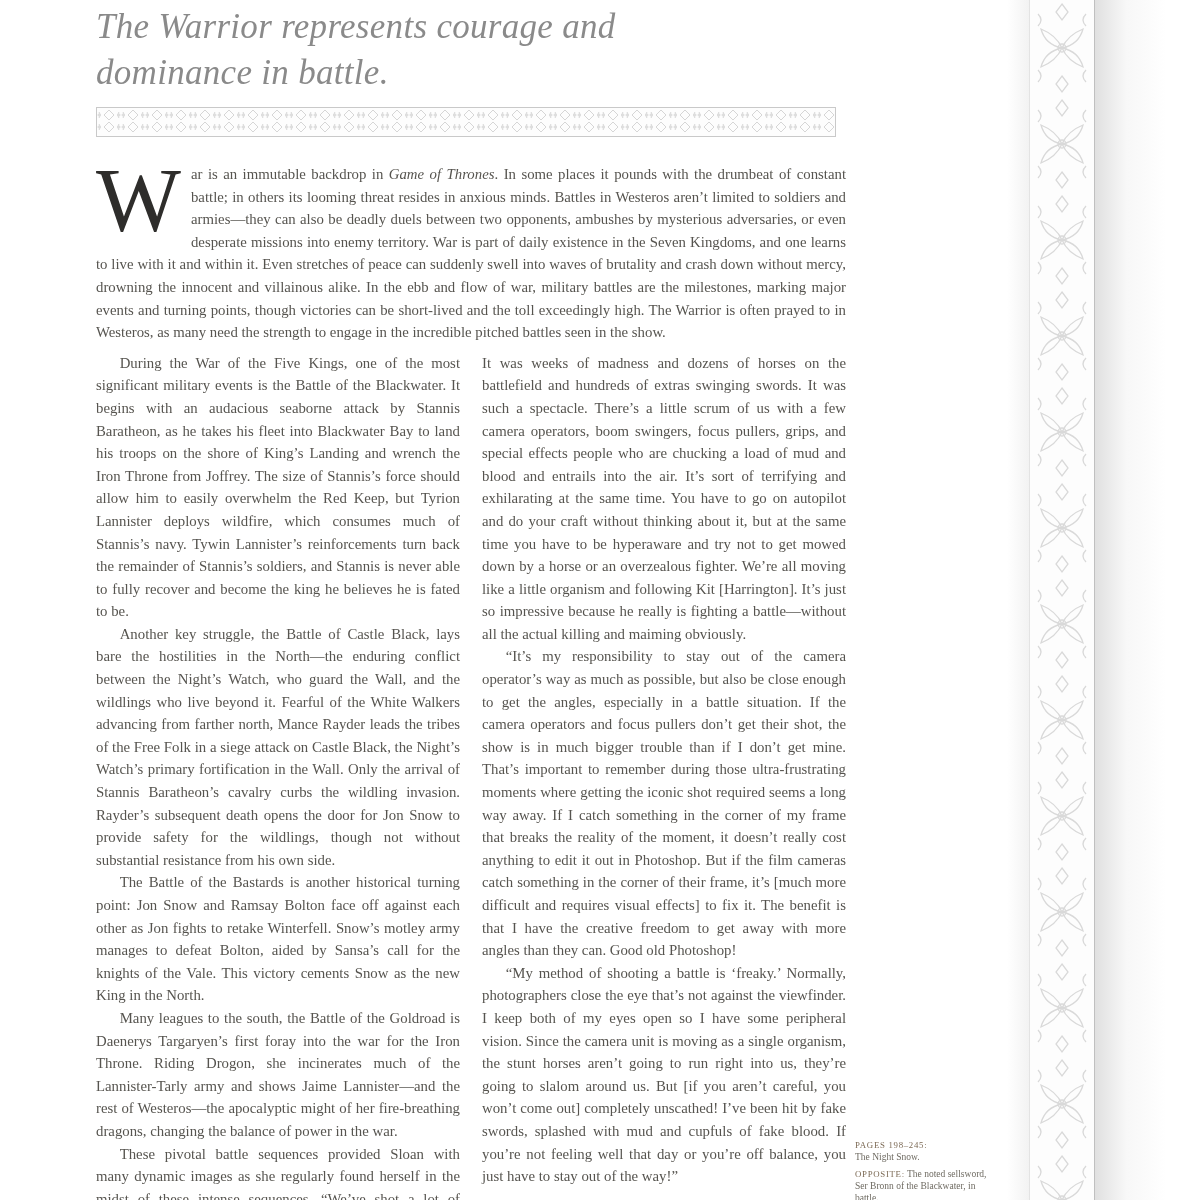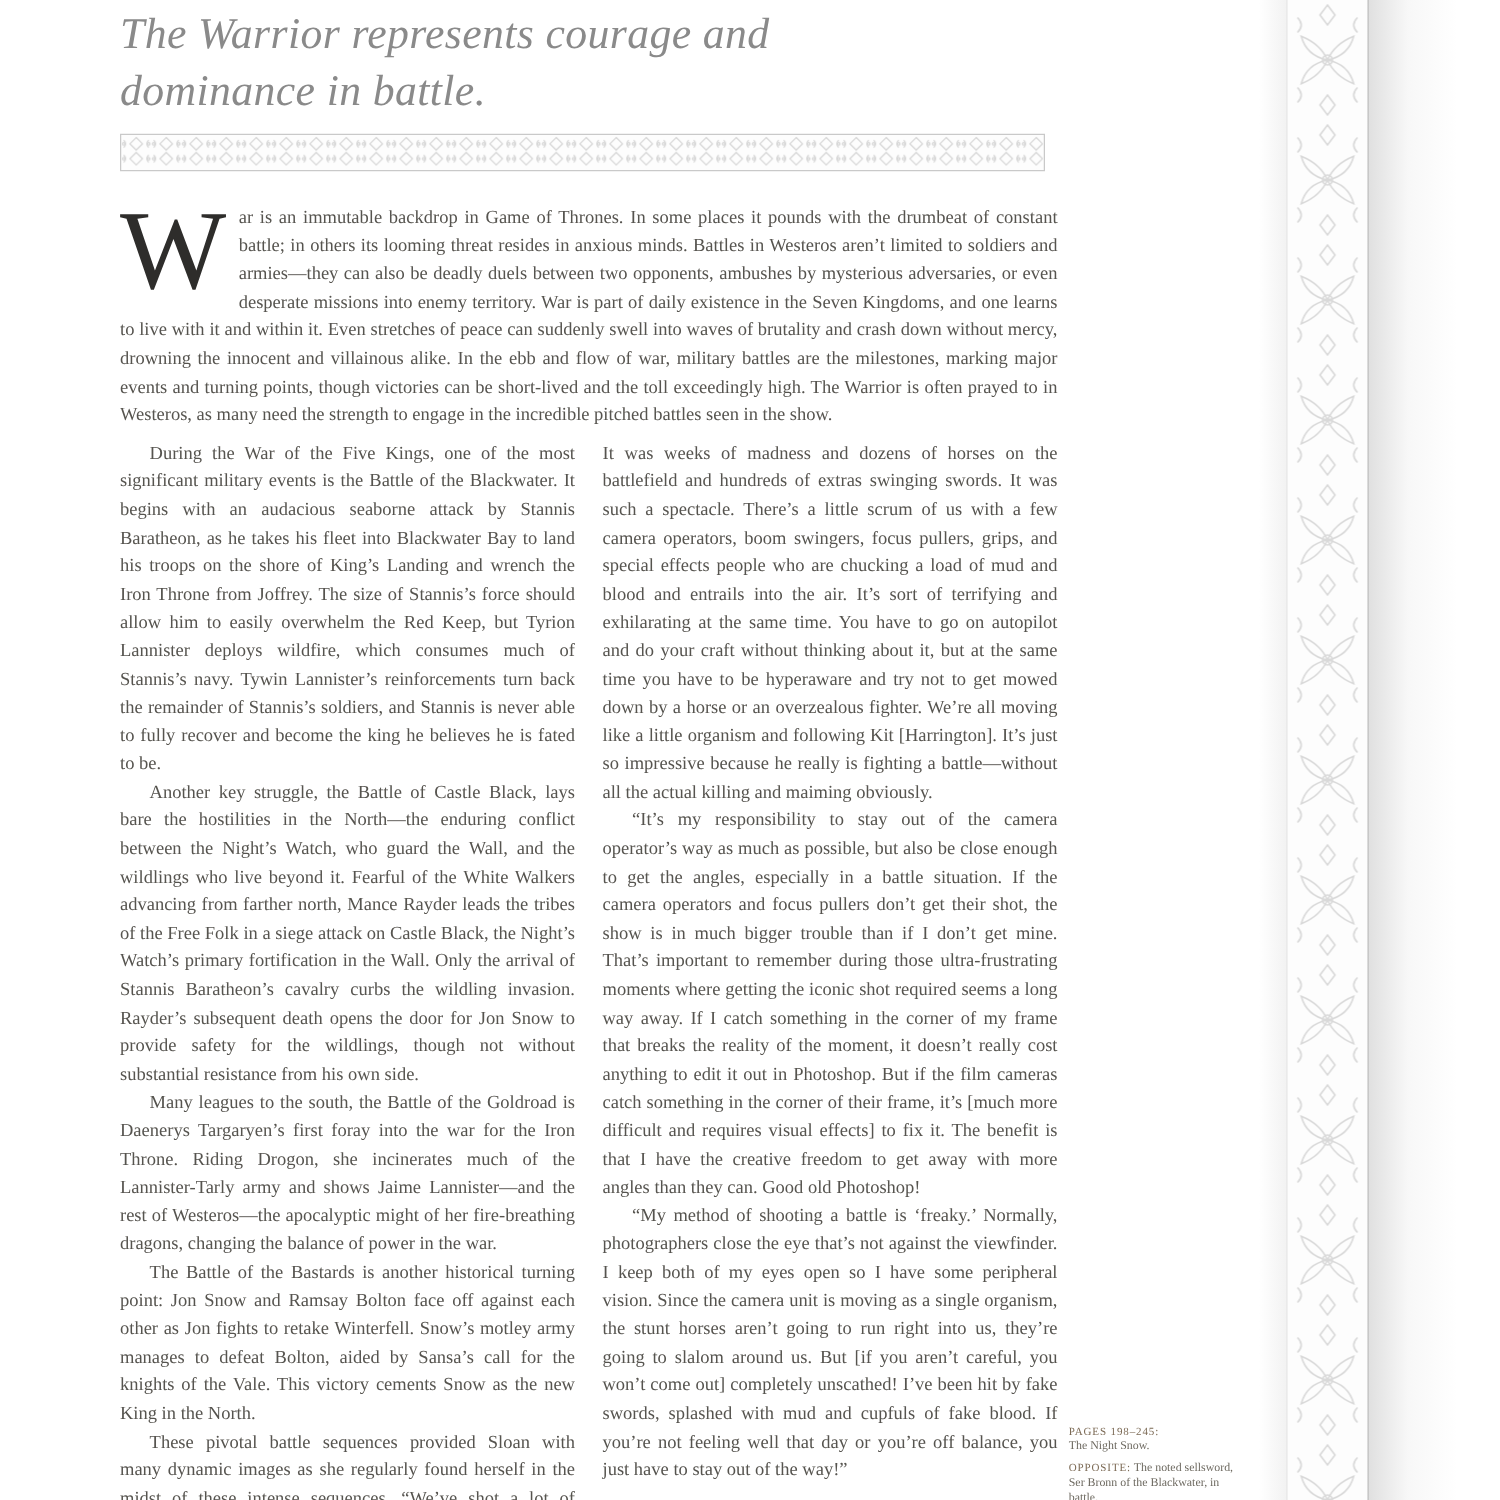--- a/index.html
+++ b/index.html
@@ -46,21 +46,21 @@
   }
   .dropcap {
     float: left;
     font-size: 90px;
     line-height: 68px;
     padding-top: 4px;
     margin: 0 10px 0 0;
     color: #2e2d2b;
     font-family: "Liberation Serif", "DejaVu Serif", serif;
   }
-  .it { }
+  .it { font-style: italic; }
 
   .columns {
     display: flex;
     gap: 22px;
     margin-top: 0;
   }
   .col {
     width: 364px;
     font-size: 14.8px;
     line-height: 22.6px;
@@ -146,22 +146,22 @@
         <rect x="0" y="1" width="738" height="26" fill="url(#bandPat)"></rect>
       </svg>
     </div>
 
     <p class="intro"><span class="dropcap">W</span><span>ar is an immutable backdrop in </span><span class="it">Game of Thrones</span><span>. In some places it pounds with the drumbeat of constant battle; in others its looming threat resides in anxious minds. Battles in Westeros aren’t limited to soldiers and armies—they can also be deadly duels between two opponents, ambushes by mysterious adversaries, or even desperate missions into enemy territory. War is part of daily existence in the Seven Kingdoms, and one learns to live with it and within it. Even stretches of peace can suddenly swell into waves of brutality and crash down without mercy, drowning the innocent and villainous alike. In the ebb and flow of war, military battles are the milestones, marking major events and turning points, though victories can be short-lived and the toll exceedingly high. The Warrior is often prayed to in Westeros, as many need the strength to engage in the incredible pitched battles seen in the show.</span></p>
 
     <div class="columns">
       <div class="col">
         <p class="indent">During the War of the Five Kings, one of the most significant military events is the Battle of the Blackwater. It begins with an audacious seaborne attack by Stannis Baratheon, as he takes his fleet into Blackwater Bay to land his troops on the shore of King’s Landing and wrench the Iron Throne from Joffrey. The size of Stannis’s force should allow him to easily overwhelm the Red Keep, but Tyrion Lannister deploys wildfire, which consumes much of Stannis’s navy. Tywin Lannister’s reinforcements turn back the remainder of Stannis’s soldiers, and Stannis is never able to fully recover and become the king he believes he is fated to be.</p>
         <p class="indent">Another key struggle, the Battle of Castle Black, lays bare the hostilities in the North—the enduring conflict between the Night’s Watch, who guard the Wall, and the wildlings who live beyond it. Fearful of the White Walkers advancing from farther north, Mance Rayder leads the tribes of the Free Folk in a siege attack on Castle Black, the Night’s Watch’s primary fortification in the Wall. Only the arrival of Stannis Baratheon’s cavalry curbs the wildling invasion. Rayder’s subsequent death opens the door for Jon Snow to provide safety for the wildlings, though not without substantial resistance from his own side.</p>
+        <p class="indent">The Battle of the Bastards is another historical turning point: Jon Snow and Ramsay Bolton face off against each other as Jon fights to retake Winterfell. Snow’s motley army manages to defeat Bolton, aided by Sansa’s call for the knights of the Vale. This victory cements Snow as the new King in the North.</p>
         <p class="indent">Many leagues to the south, the Battle of the Goldroad is Daenerys Targaryen’s first foray into the war for the Iron Throne. Riding Drogon, she incinerates much of the Lannister-Tarly army and shows Jaime Lannister—and the rest of Westeros—the apocalyptic might of her fire-breathing dragons, changing the balance of power in the war.</p>
-        <p class="indent">The Battle of the Bastards is another historical turning point: Jon Snow and Ramsay Bolton face off against each other as Jon fights to retake Winterfell. Snow’s motley army manages to defeat Bolton, aided by Sansa’s call for the knights of the Vale. This victory cements Snow as the new King in the North.</p>
         <p class="indent">These pivotal battle sequences provided Sloan with many dynamic images as she regularly found herself in the midst of these intense sequences. “We’ve shot a lot of battles, but the Battle of the Bastards was really insane,</p>
       </div>
       <div class="col">
         <p>It was weeks of madness and dozens of horses on the battlefield and hundreds of extras swinging swords. It was such a spectacle. There’s a little scrum of us with a few camera operators, boom swingers, focus pullers, grips, and special effects people who are chucking a load of mud and blood and entrails into the air. It’s sort of terrifying and exhilarating at the same time. You have to go on autopilot and do your craft without thinking about it, but at the same time you have to be hyperaware and try not to get mowed down by a horse or an overzealous fighter. We’re all moving like a little organism and following Kit [Harrington]. It’s just so impressive because he really is fighting a battle—without all the actual killing and maiming obviously.</p>
         <p class="indent">“It’s my responsibility to stay out of the camera operator’s way as much as possible, but also be close enough to get the angles, especially in a battle situation. If the camera operators and focus pullers don’t get their shot, the show is in much bigger trouble than if I don’t get mine. That’s important to remember during those ultra-frustrating moments where getting the iconic shot required seems a long way away. If I catch something in the corner of my frame that breaks the reality of the moment, it doesn’t really cost anything to edit it out in Photoshop. But if the film cameras catch something in the corner of their frame, it’s [much more difficult and requires visual effects] to fix it. The benefit is that I have the creative freedom to get away with more angles than they can. Good old Photoshop!</p>
         <p class="indent">“My method of shooting a battle is ‘freaky.’ Normally, photographers close the eye that’s not against the viewfinder. I keep both of my eyes open so I have some peripheral vision. Since the camera unit is moving as a single organism, the stunt horses aren’t going to run right into us, they’re going to slalom around us. But [if you aren’t careful, you won’t come out] completely unscathed! I’ve been hit by fake swords, splashed with mud and cupfuls of fake blood. If you’re not feeling well that day or you’re off balance, you just have to stay out of the way!”</p>
       </div>
     </div>
   </div>
 

